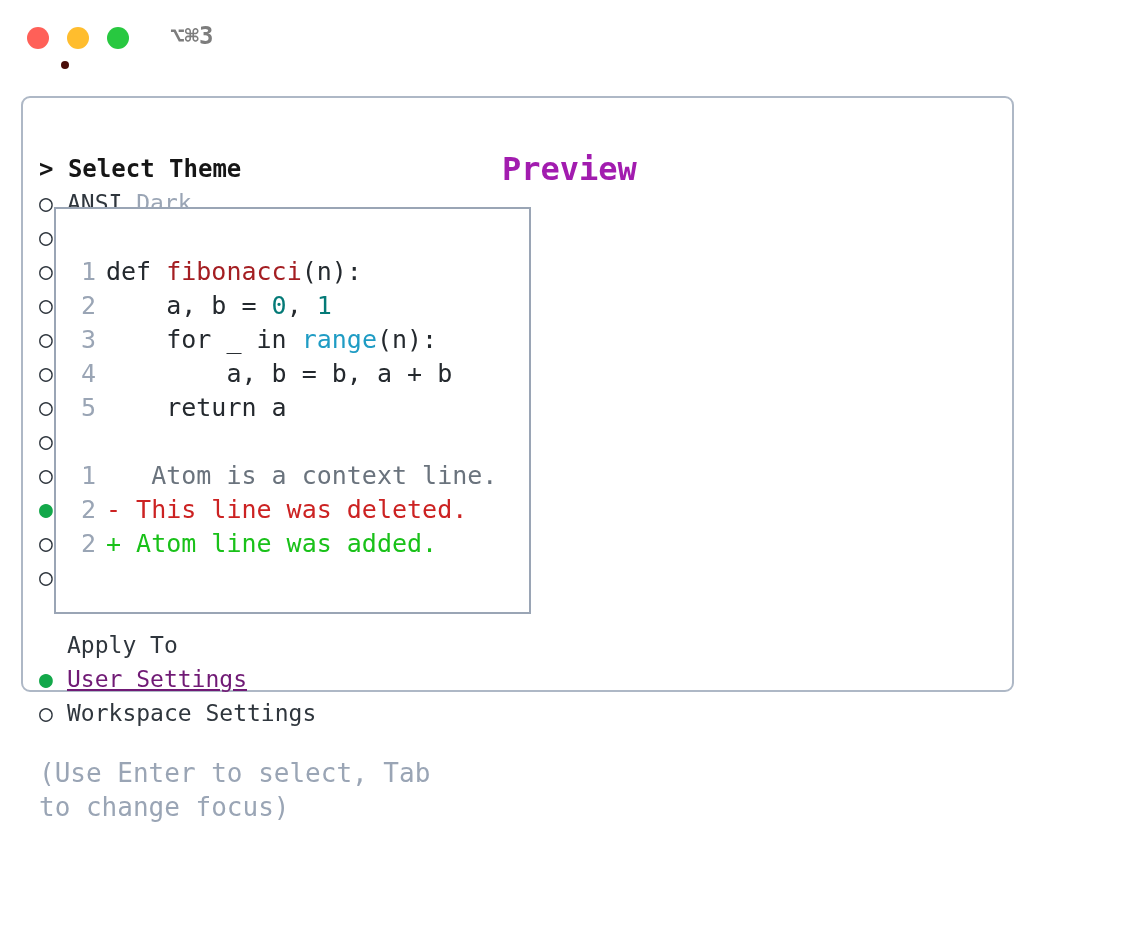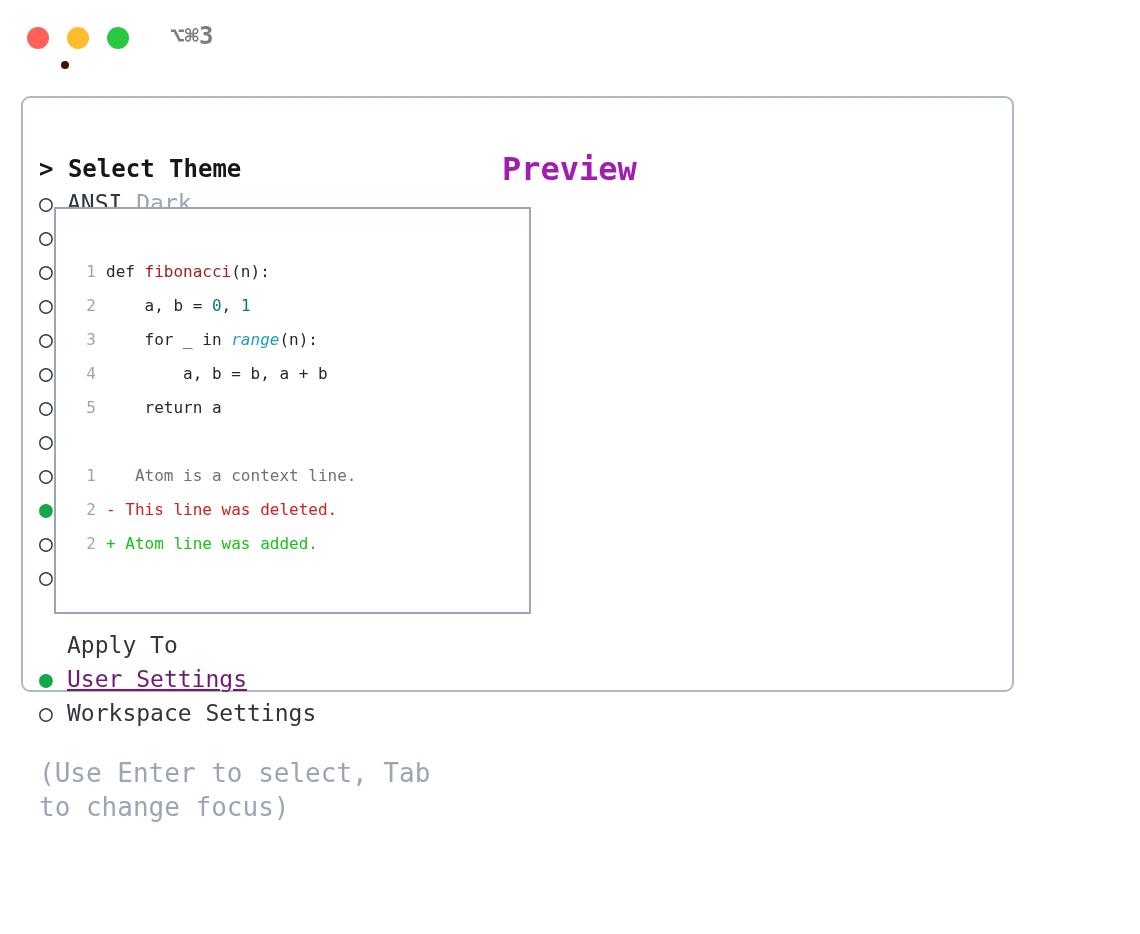--- a/index.html
+++ b/index.html
@@ -124,35 +124,35 @@
     position: absolute;
     left: 31px; top: 109px;
     width: 477px; height: 407px;
     border: 2px solid #9aa5b5;
     box-sizing: border-box;
     background: #ffffff;
   }
   #code {
     position: absolute;
     left: 14px; top: 46px;
-    font-size: 16px;
+    font-size: 25px;
     line-height: 34px;
   }
   .cline { white-space: pre; }
   .lnum {
     display: inline-block;
     width: 26px;
     text-align: right;
     color: #9aa5b5;
     margin-right: 10px;
   }
   .tok-plain { color: #24292e; }
   .tok-fn    { color: #a41e22; }
   .tok-num   { color: #047a77; }
-  .tok-call  { color: #1f9cc4; font-style: italic; }
+  .tok-call  { color: #1f9cc4; }
   .diff-ctx  { color: #6a737d; }
   .diff-del  { color: #cc2222; }
   .diff-add  { color: #19c119; }
   .blank { height: 34px; }
 </style>
 </head>
 <body>
 
 <div id="window">
 

